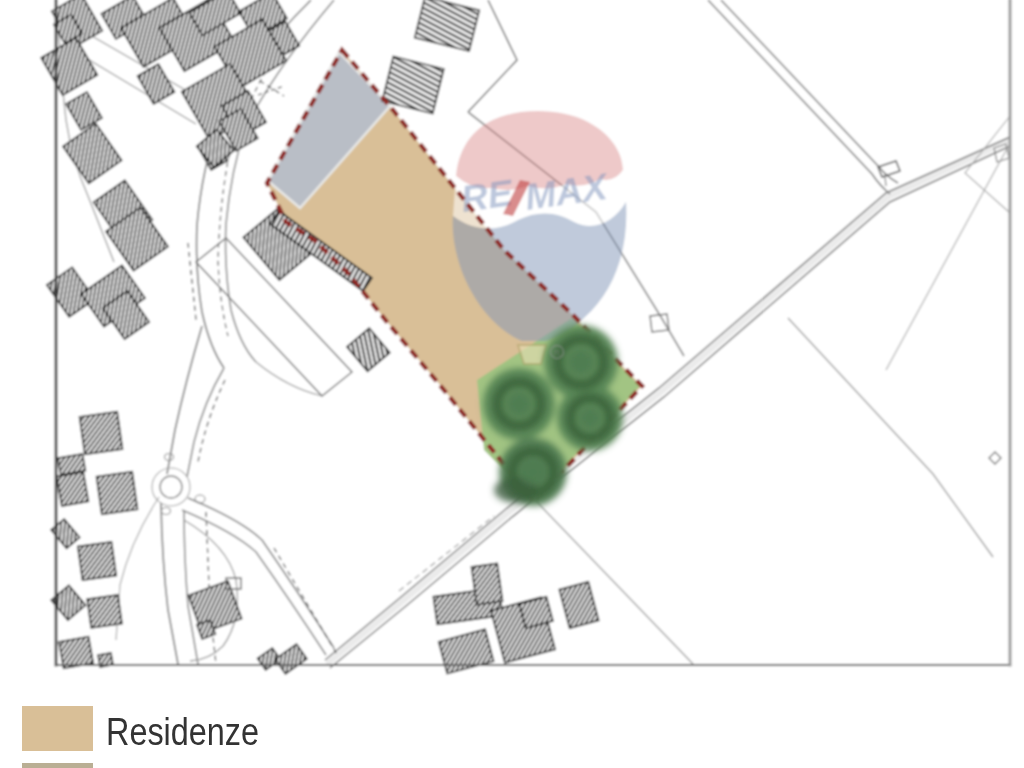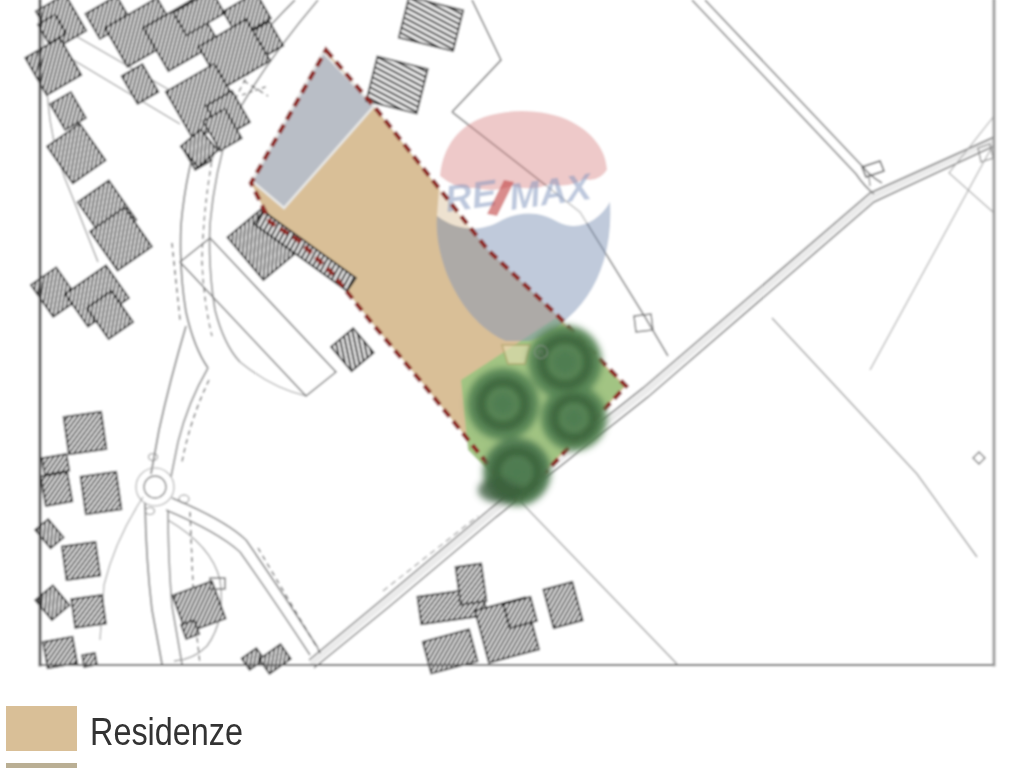--- a/index.html
+++ b/index.html
@@ -1,17 +1,17 @@
 <!DOCTYPE html>
 <html><head>
 <meta charset="utf-8">
 <style>
   html,body{margin:0;padding:0;background:#ffffff;width:1024px;height:768px;overflow:hidden;}
   body{font-family:"Liberation Sans", sans-serif;}
-  #map{position:absolute;left:0;top:0;width:952px;height:768px;}
+  #map{position:absolute;left:16px;top:0;width:952px;height:768px;}
   svg{display:block;}
 </style>
 </head>
 <body>
 
 <div id="map">
 <svg width="1024" height="768" viewBox="0 0 1024 768">
 <defs>
   <pattern id="hatch" patternUnits="userSpaceOnUse" width="3.8" height="3.8" patternTransform="rotate(-45)">
     <rect width="3.8" height="3.8" fill="#f4f4f4"></rect>

